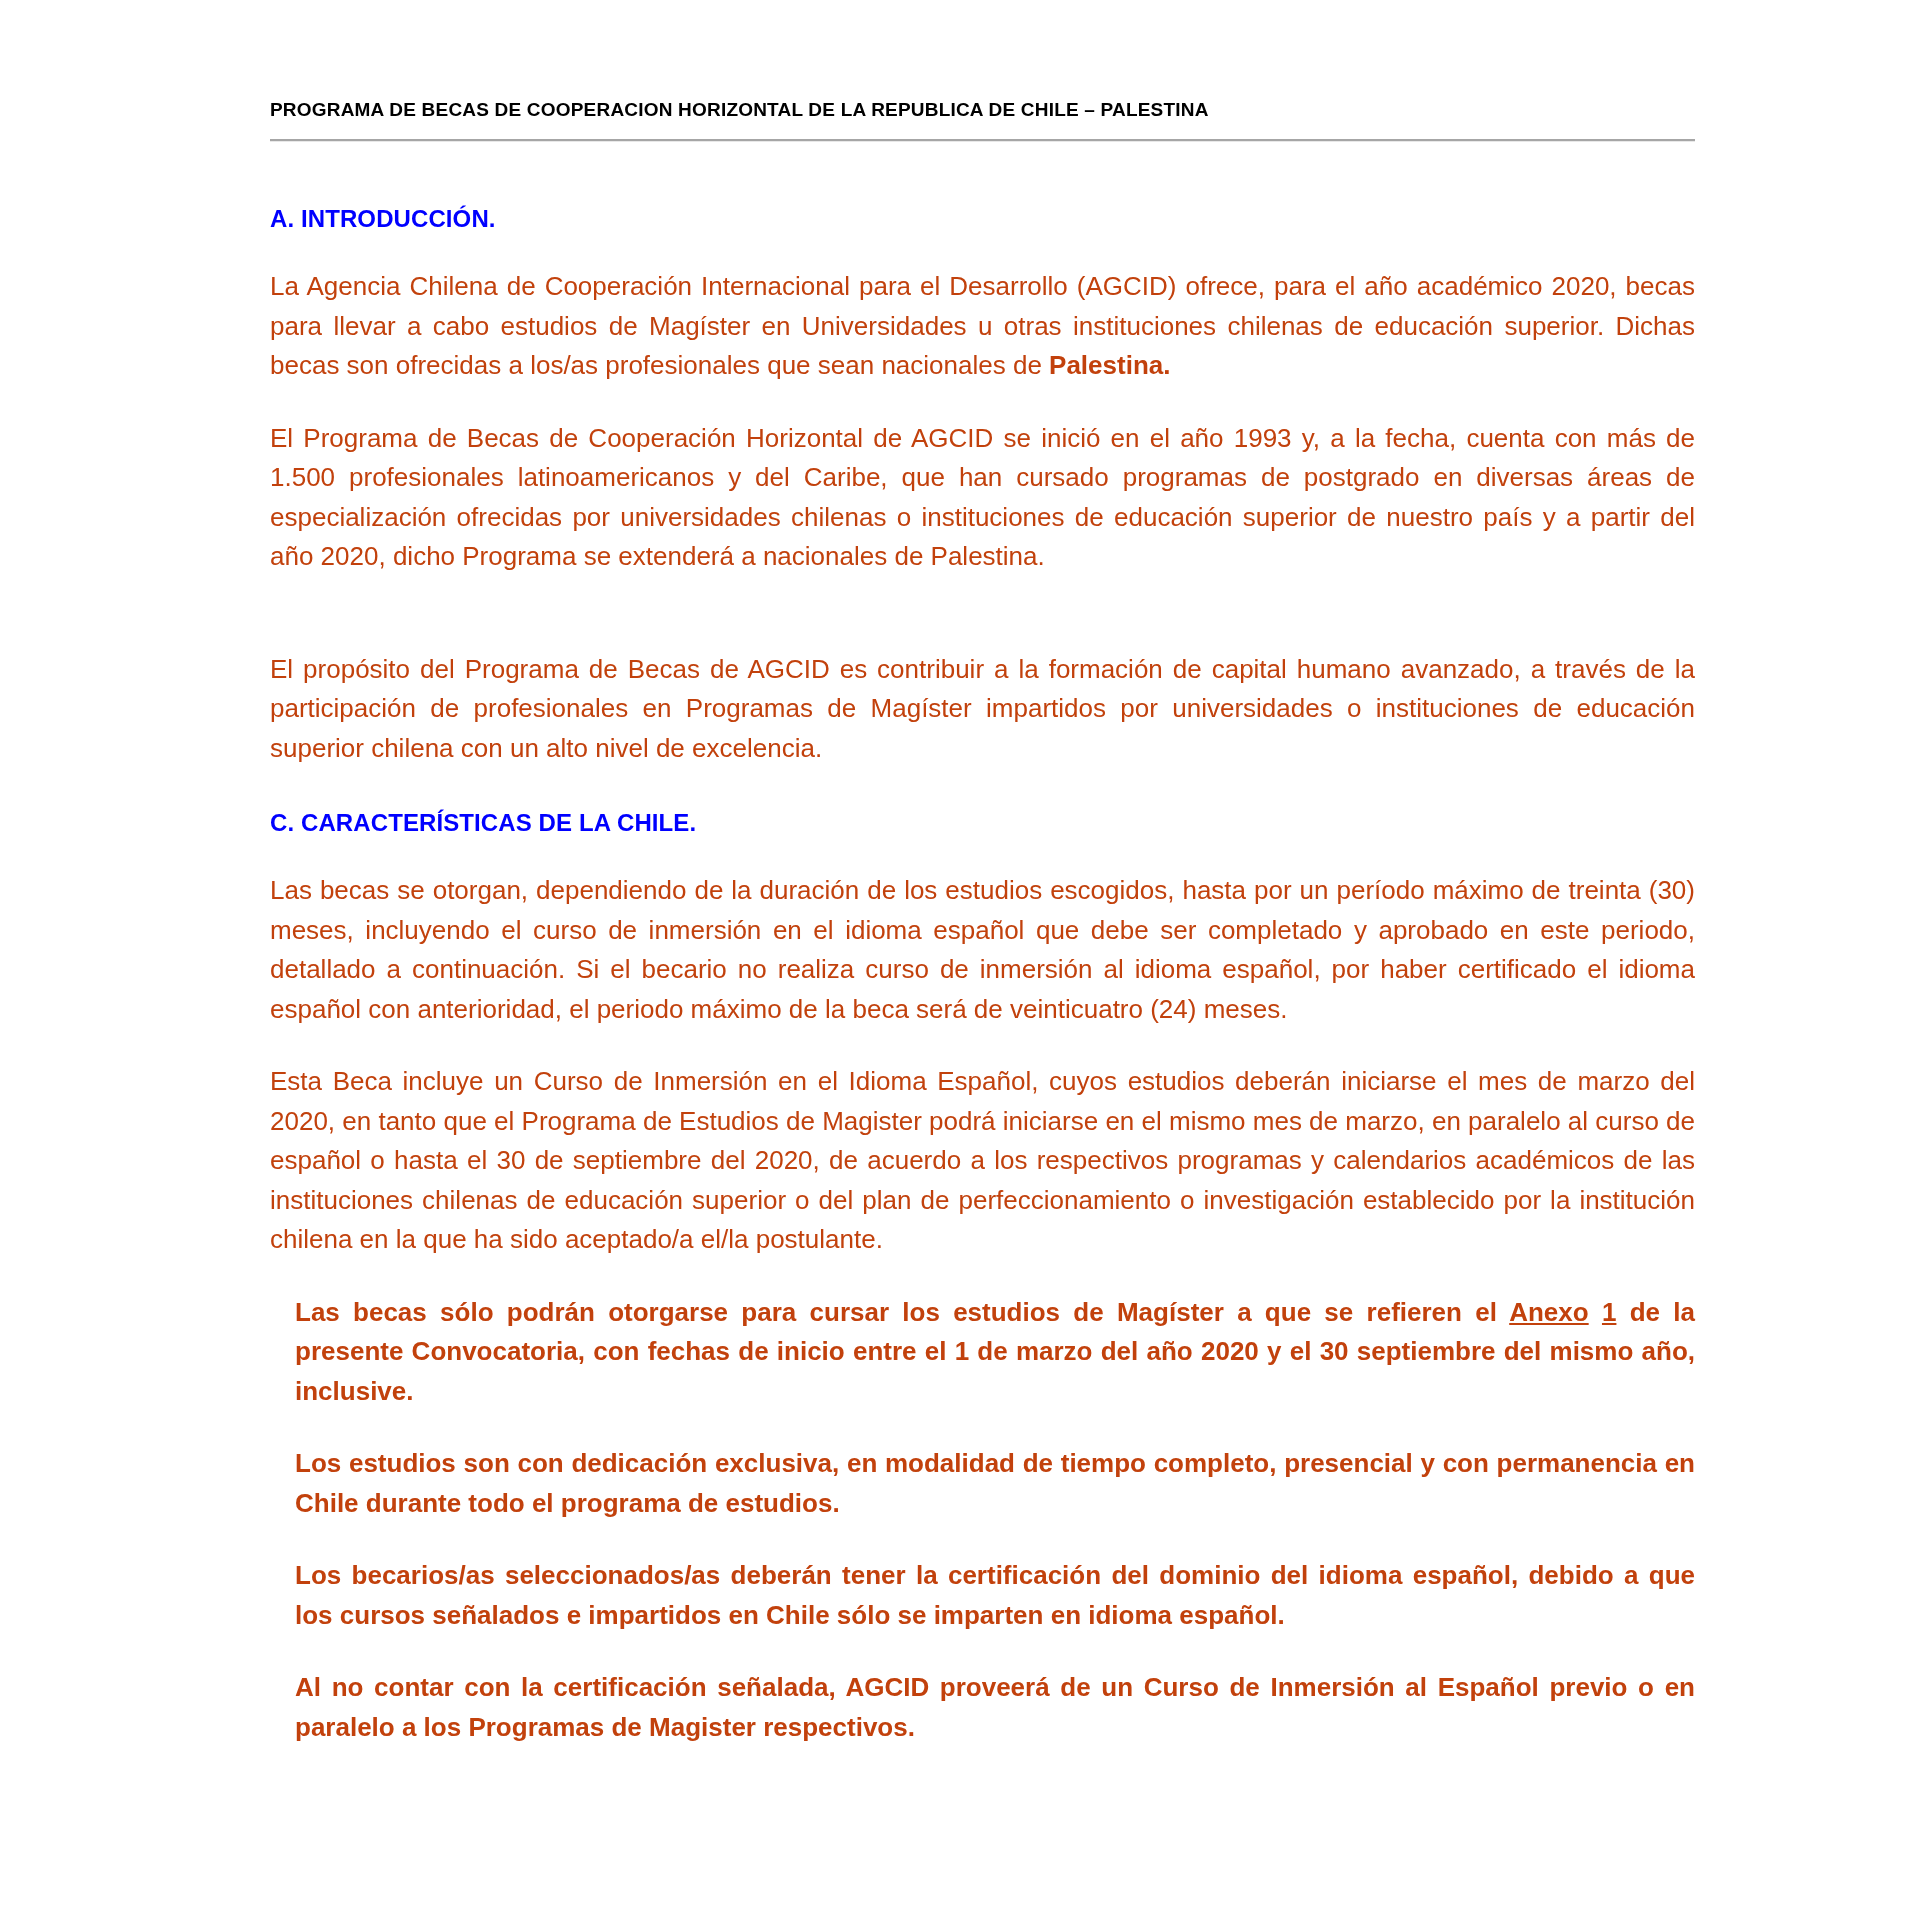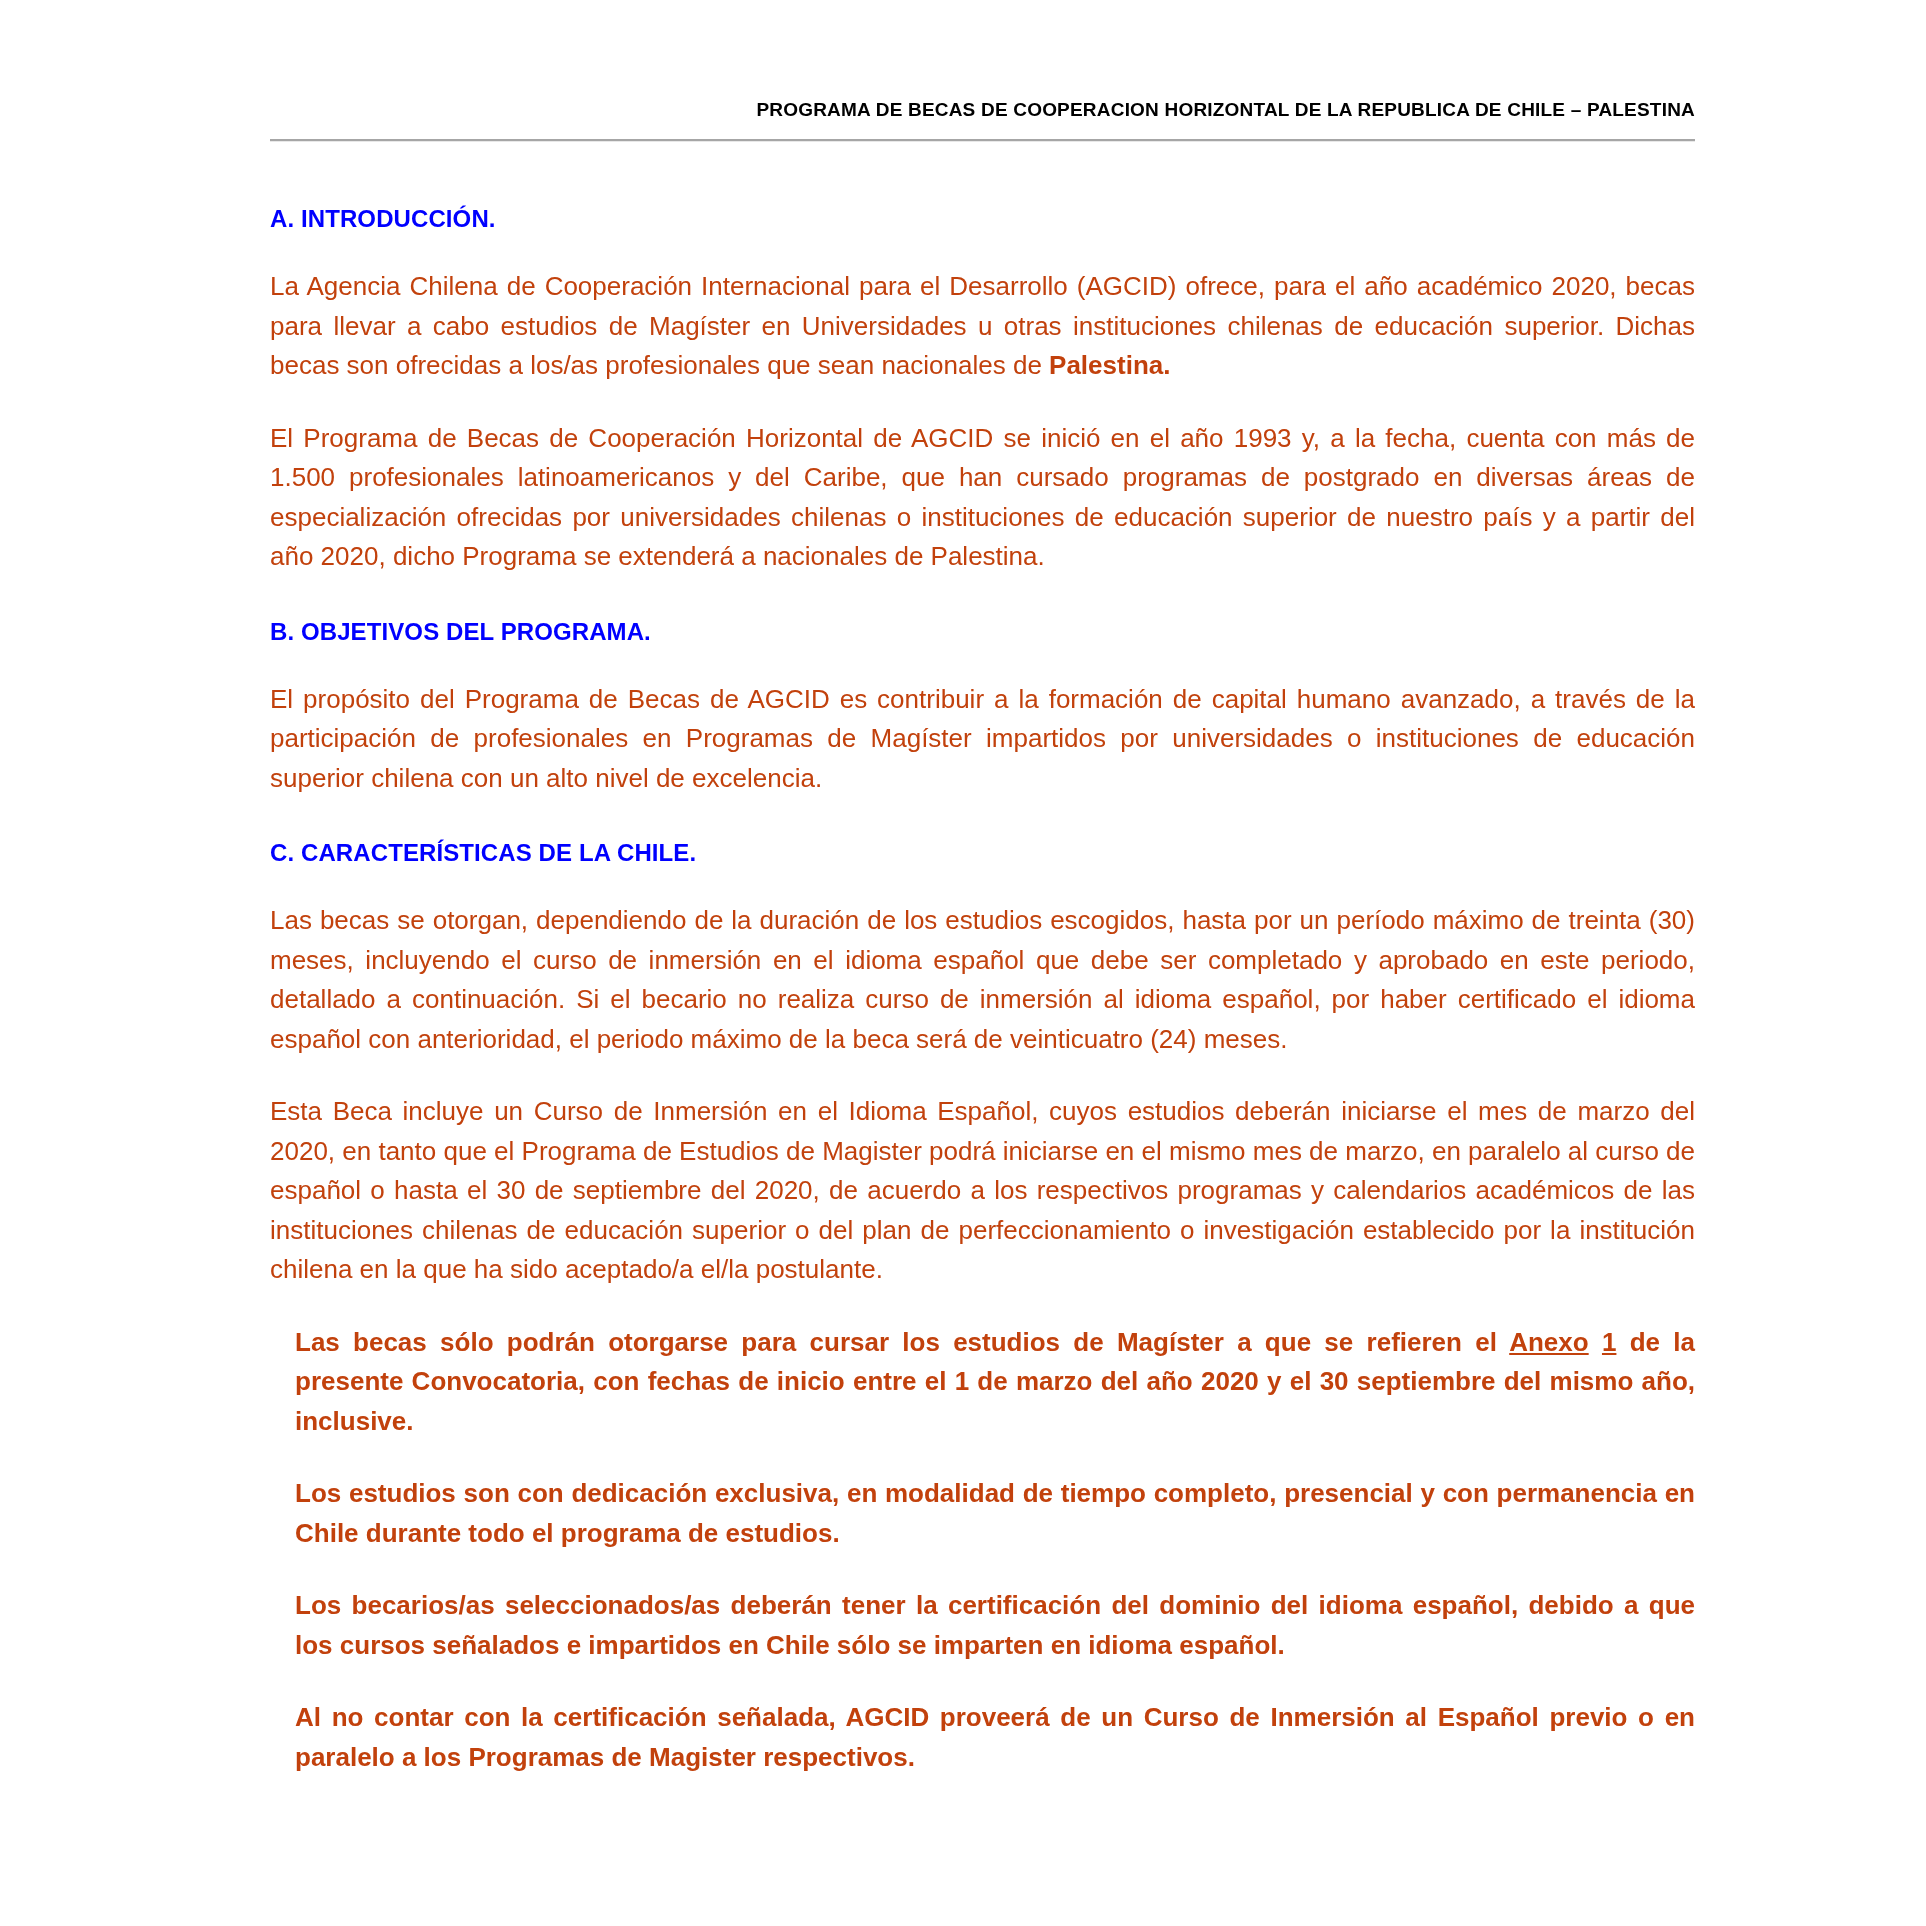--- a/index.html
+++ b/index.html
@@ -21,21 +21,21 @@
   }
 
   
   .header {
     position: absolute;
     top: 99px;
     left: 270px;
     right: 270px;
   }
   .header-title {
-    text-align: right;
+    text-align: left;
     font-size: 19px;
     font-weight: bold;
     letter-spacing: 0.2px;
     color: #000000;
     line-height: 1.2;
   }
   .header-rule {
     margin-top: 17px;
     height: 2.7px;
     background: #a6a6a6;
@@ -93,21 +93,20 @@
     <div class="gap-md"></div>
 
     <p class="para"><span>La Agencia Chilena de Cooperación Internacional para el Desarrollo (AGCID) ofrece, para el año académico 2020, becas para llevar a cabo estudios de Magíster en Universidades u otras instituciones chilenas de educación superior. Dichas becas son ofrecidas a los/as profesionales que sean nacionales de </span><span class="b">Palestina.</span></p>
 
     <div class="gap-md"></div>
 
     <p class="para">El Programa de Becas de Cooperación Horizontal de AGCID se inició en el año 1993 y, a la fecha, cuenta con más de 1.500 profesionales latinoamericanos y del Caribe, que han cursado programas de postgrado en diversas áreas de especialización ofrecidas por universidades chilenas o instituciones de educación superior de nuestro país y a partir del año 2020, dicho Programa se extenderá a nacionales de Palestina.</p>
 
     <div class="gap-lg"></div>
 
-    <h2 class="section-heading">B. OBJETIVOS DEL PROGRAMA.</h2>
 
     <div class="gap-md"></div>
 
     <p class="para">El propósito del Programa de Becas de AGCID es contribuir a la formación de capital humano avanzado, a través de la participación de profesionales en Programas de Magíster impartidos por universidades o instituciones de educación superior chilena con un alto nivel de excelencia.</p>
 
     <div class="gap-lg"></div>
 
     <h2 class="section-heading">C. CARACTERÍSTICAS DE LA CHILE.</h2>
 
     <div class="gap-md"></div>

